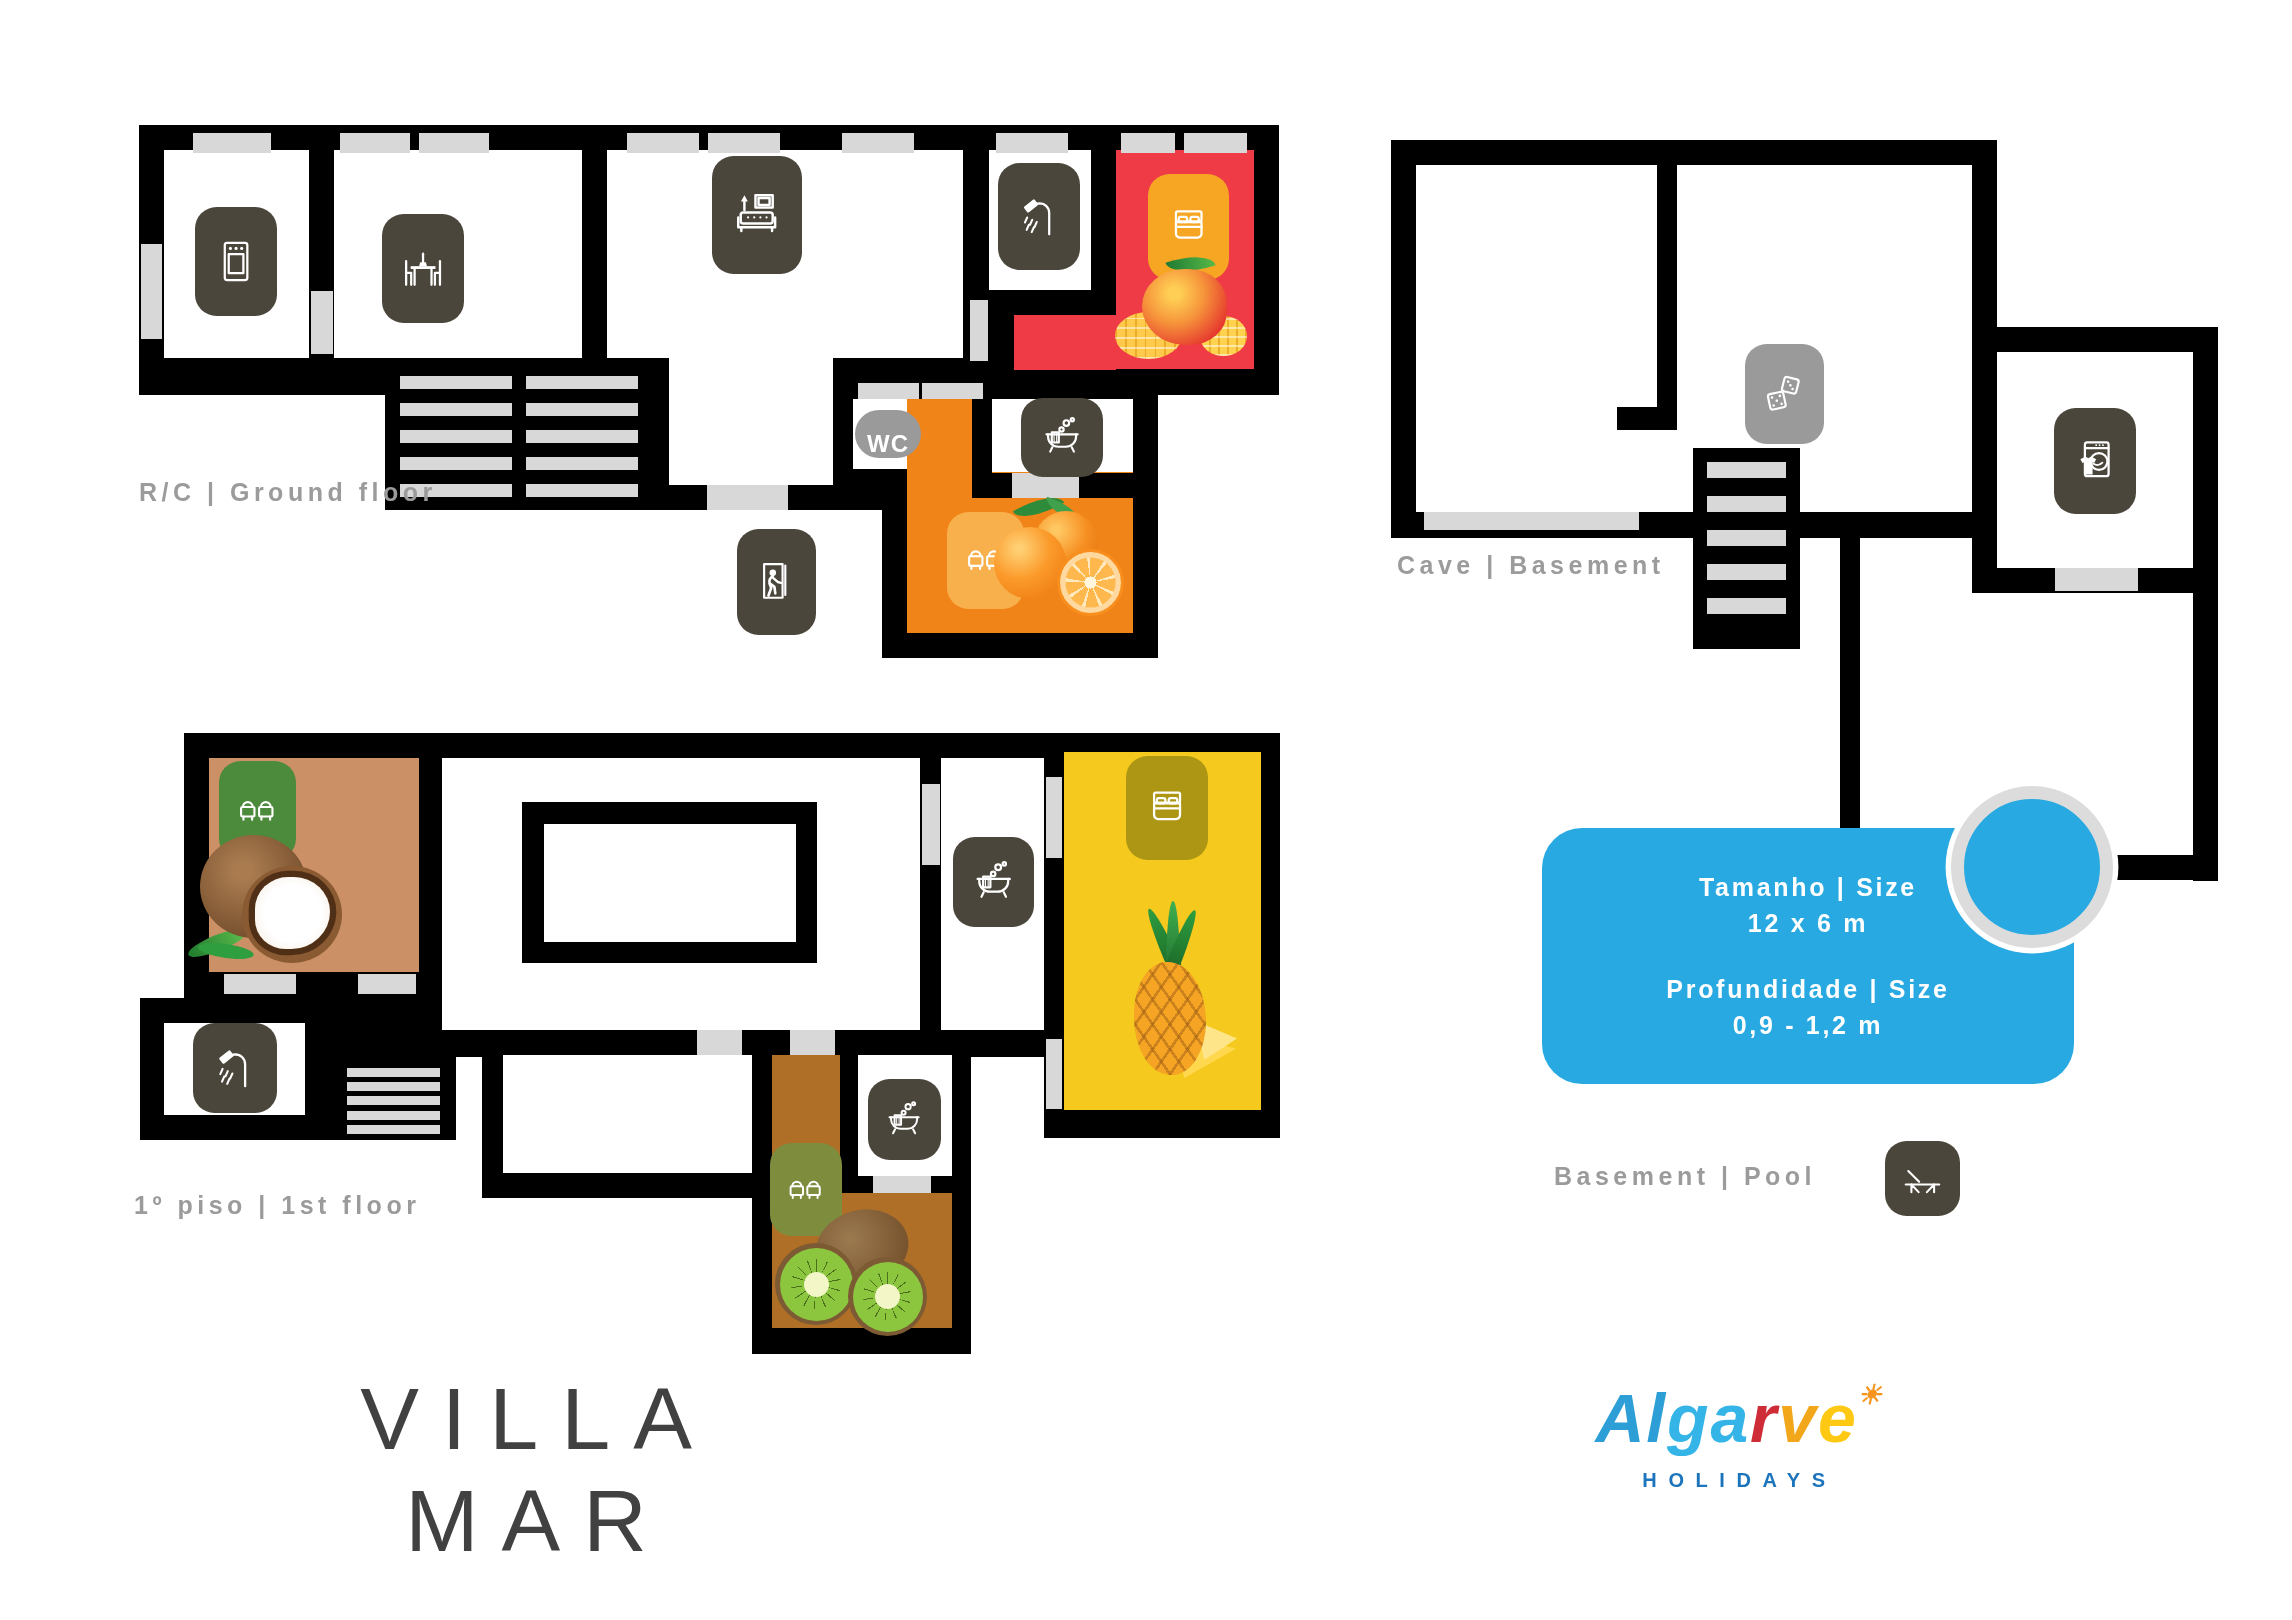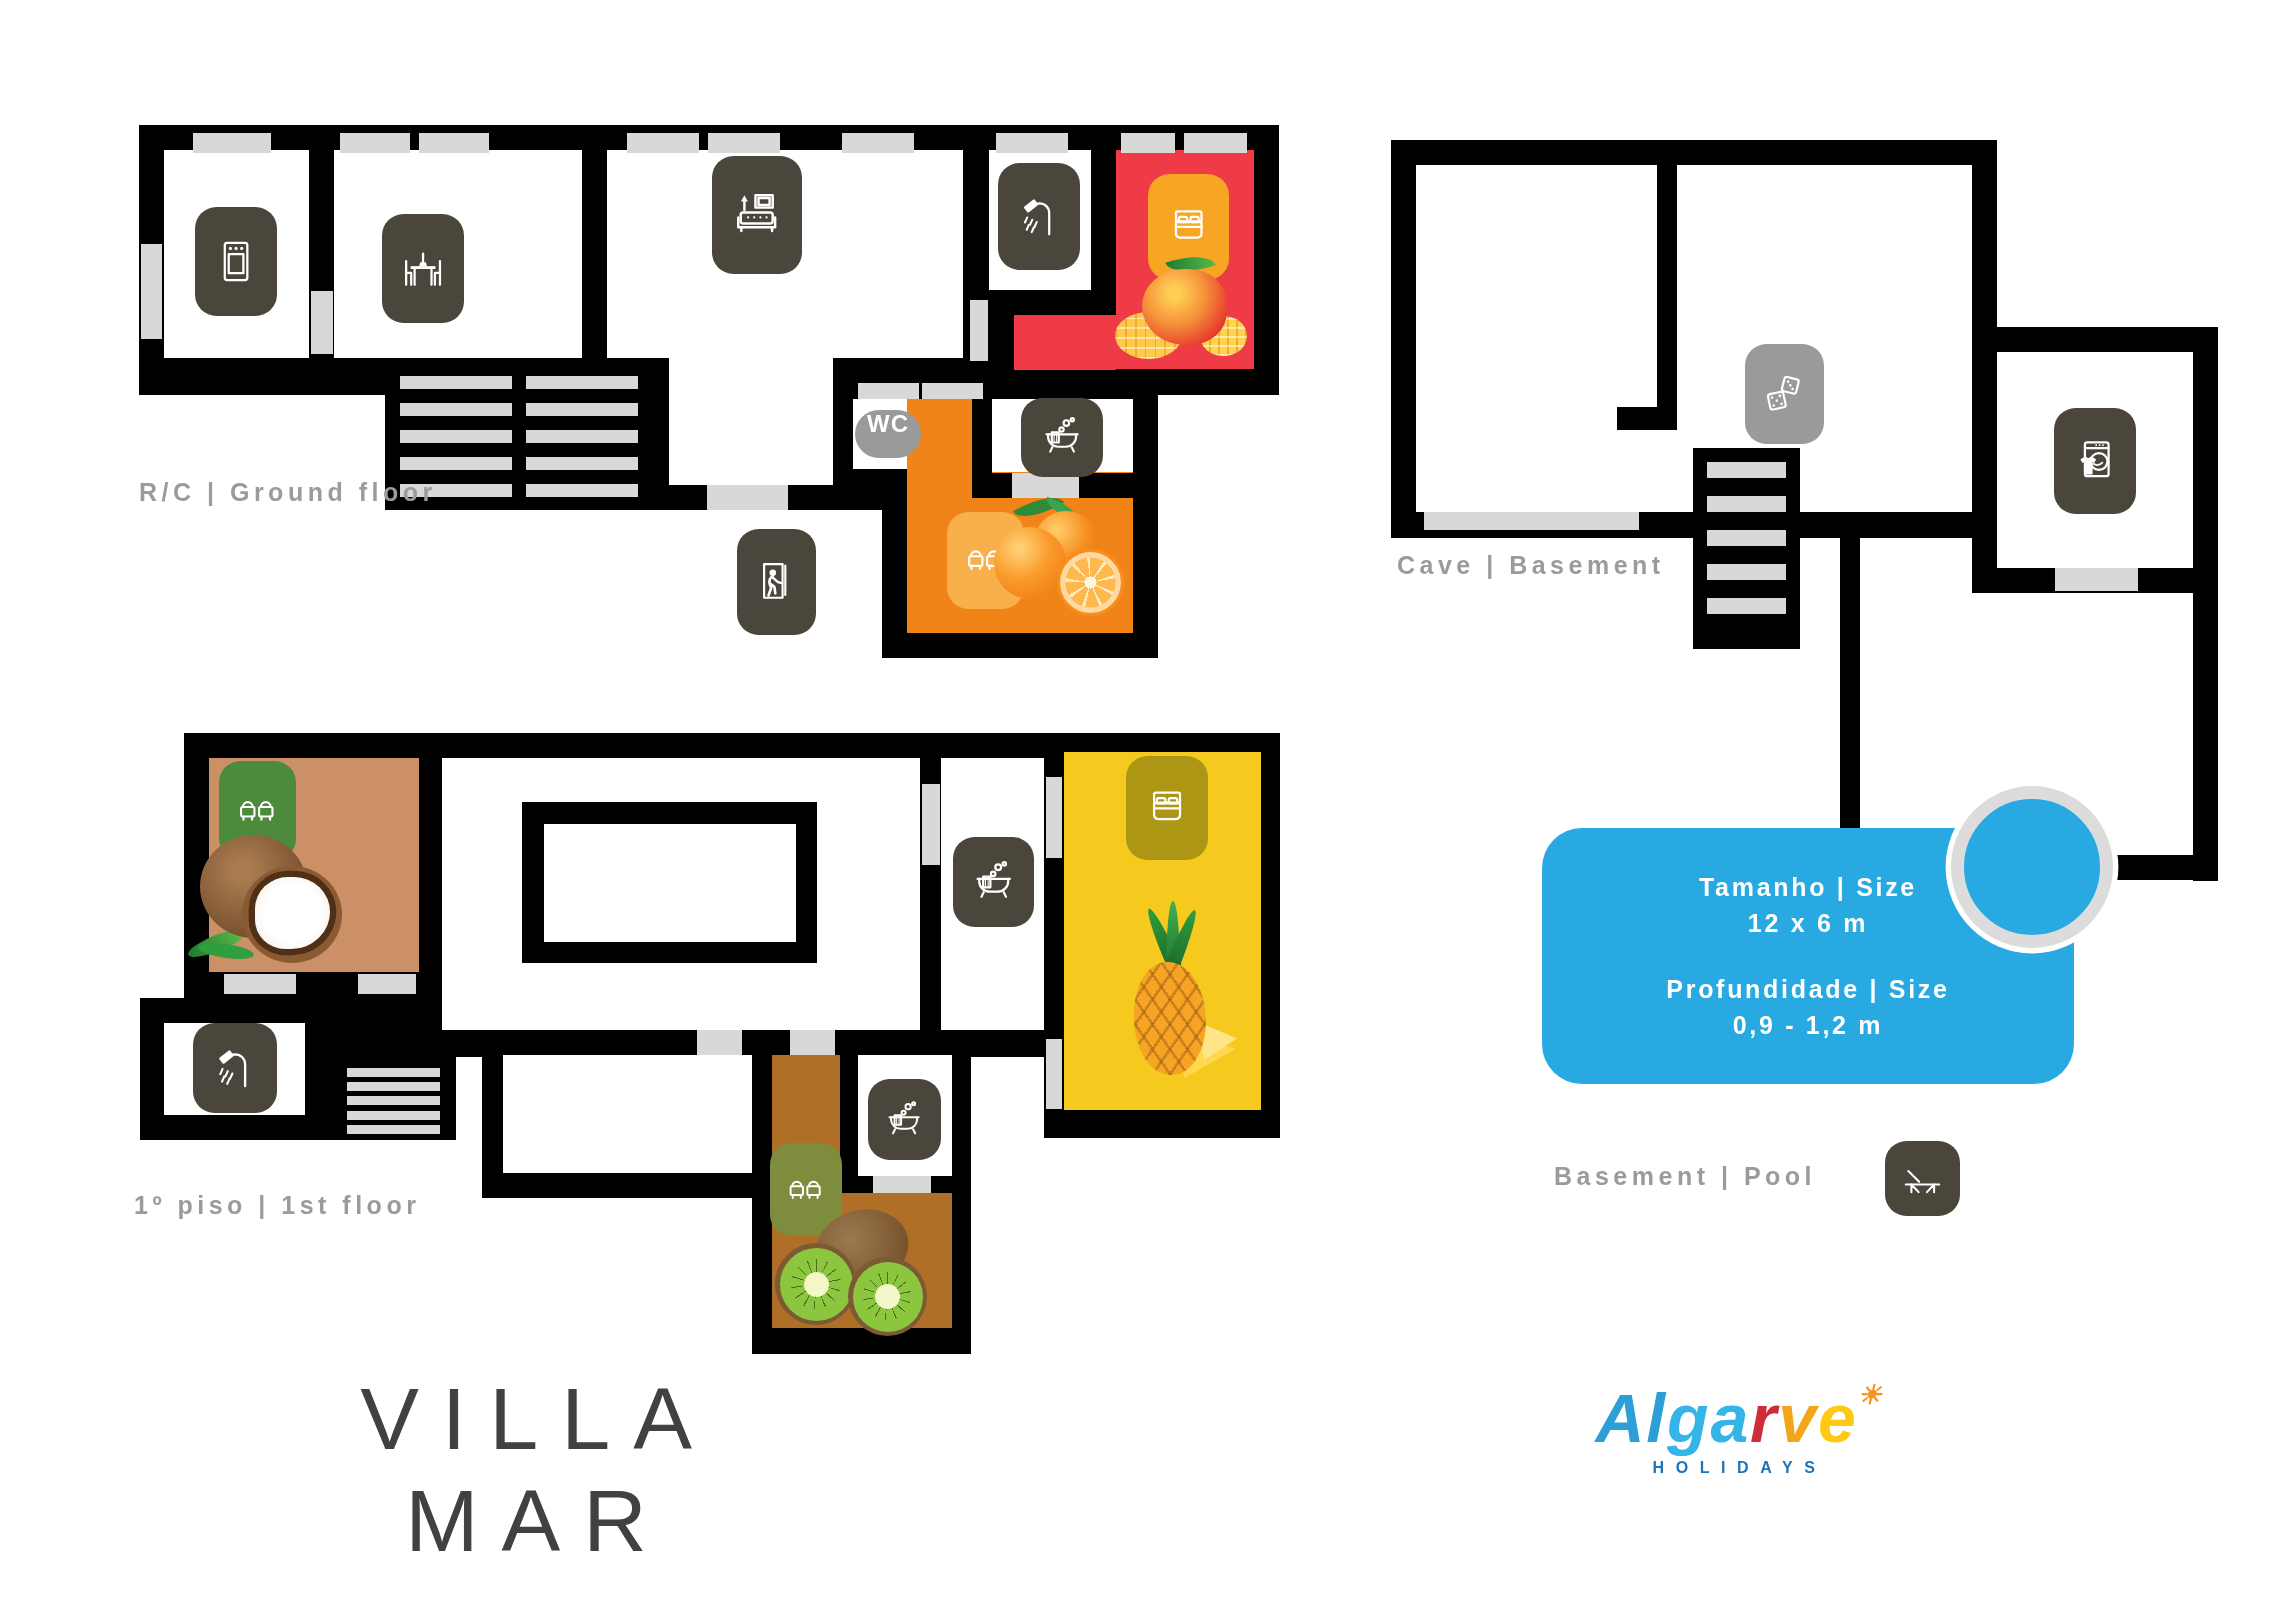--- a/index.html
+++ b/index.html
@@ -3,37 +3,37 @@
 <meta charset="utf-8">
 <style>
   html,body{margin:0;padding:0;background:#fff;width:2293px;height:1620px;overflow:hidden;
     font-family:"Liberation Sans", sans-serif;}
   #canvas{position:relative;width:2293px;height:1620px;background:#fff;}
   .w{position:absolute;background:var(--c-wall);}
   .room{position:absolute;}
   .g{position:absolute;background:var(--c-window);z-index:3;}
   .badge{position:absolute;z-index:4;border-radius:21.5px;display:flex;align-items:center;justify-content:center;}
   .badge svg{width:66%;height:66%;stroke:#fff;fill:none;stroke-width:2;stroke-linecap:round;stroke-linejoin:round;}
-  .pill{position:absolute;z-index:4;border-radius:25px;display:flex;align-items:flex-start;justify-content:center;
+  .pill{position:absolute;z-index:4;border-radius:25px;display:flex;align-items:flex-end;justify-content:center;
     color:#fff;font-weight:700;font-size:24px;letter-spacing:0.9px;}
   .floor-label{position:absolute;font-weight:700;font-size:25px;letter-spacing:4.5px;color:var(--c-label-gray);z-index:5;}
   .fruit{position:absolute;z-index:5;}
   .fruit div{position:absolute;}
   #pool-card{position:absolute;left:1542px;top:828px;width:532px;height:256px;border-radius:40px;
     background:var(--c-pool-blue);z-index:2;display:flex;flex-direction:column;justify-content:center;
     align-items:center;color:#fff;font-weight:700;letter-spacing:2.7px;font-size:25px;line-height:1.45;}
   #pool-circle{position:absolute;left:1951px;top:786px;width:136px;height:136px;border-radius:50%;
     background:var(--c-pool-blue);border:13.4px solid #DCDCDC;box-shadow:0 0 0 5.4px #fff;z-index:6;}
   #title-block{position:absolute;left:215px;top:1368px;width:645px;text-align:center;z-index:5;}
   #villa-title{font-size:88px;font-weight:300;letter-spacing:23px;color:var(--c-title-dark);}
   #subtitle{margin-top:38px;font-size:30px;font-weight:700;letter-spacing:5.4px;color:var(--c-label-gray);line-height:1.55;}
   #logo-block{position:absolute;left:1453px;top:1379px;width:573px;text-align:center;z-index:5;}
   #logo-word{font-size:68px;font-weight:700;font-style:italic;letter-spacing:1.8px;}
   #logo-sun{font-size:27px;vertical-align:top;}
-  #logo-sub{margin-top:2px;font-size:16px;font-weight:700;letter-spacing:11.6px;color:var(--c-holidays-blue);}
+  #logo-sub{margin-top:12px;font-size:20px;font-weight:700;letter-spacing:11.6px;color:var(--c-holidays-blue);}
   #disclaimer{position:absolute;left:1200px;top:1512px;width:1057px;text-align:center;z-index:5;
     font-size:23px;letter-spacing:1.3px;color:var(--c-disclaimer-gray);line-height:1.65;}
   .hide{position:absolute;width:0;height:0;overflow:hidden;}
 </style>
 </head>
 <body>
 
 <svg class="hide" xmlns="http://www.w3.org/2000/svg">
   <symbol id="ic-oven" viewBox="0 0 48 48">
     <rect x="14" y="7" width="20" height="33" rx="2"></rect>

